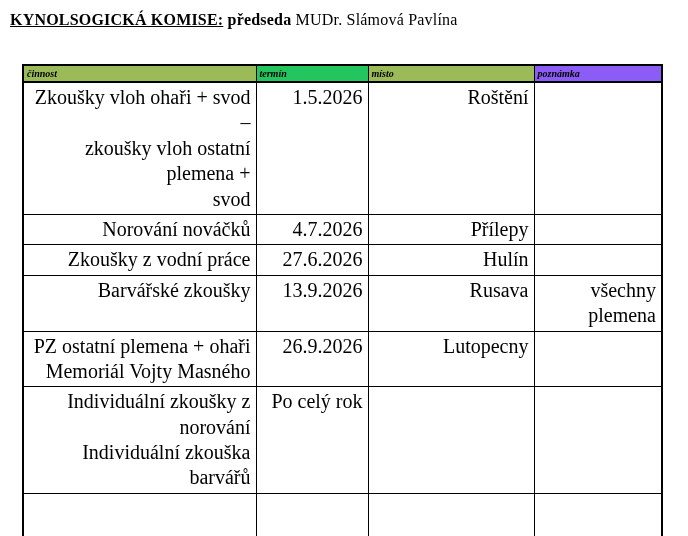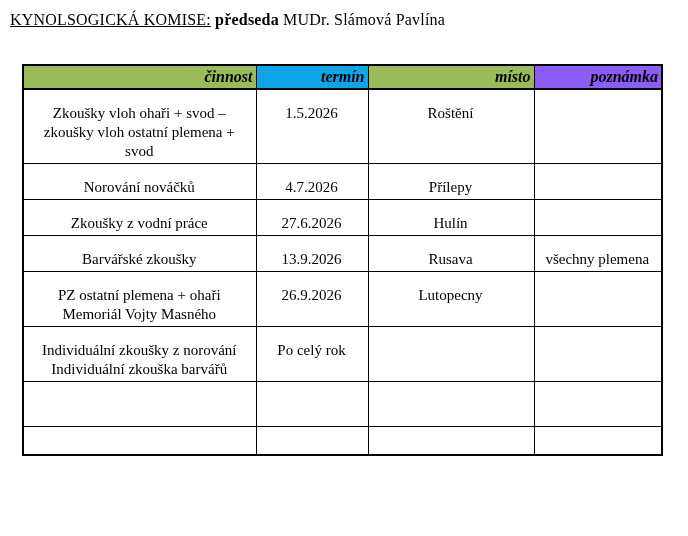--- a/index.html
+++ b/index.html
@@ -12,53 +12,53 @@
     position: relative;
   }
   .doc-title {
     position: absolute;
     left: 10px; top: 11px;
     font-size: 16px;
     letter-spacing: 0.2px;
     white-space: nowrap;
   }
   .doc-title .t-underline-bold {
-    font-weight: normal;
+    font-weight: bold;
     text-decoration: underline;
     margin-top: 35px;
   }
   .doc-title .t-bold { font-weight: bold; }
   .doc-title .t-regular { font-weight: normal; }
 
   table.schedule {
     position: absolute;
     left: 22px; top: 64px;
     width: 639px;
     border-collapse: collapse;
     table-layout: fixed;
     border: 2px solid #000;
   }
   table.schedule th {
     border: 1px solid #000;
     border-bottom: 2px solid #000;
-    font-size: 16px;
+    font-size: 10px;
     font-weight: bold;
     font-style: italic;
-    text-align: right;
+    text-align: left;
     vertical-align: middle;
     padding: 2px 3px;
     height: 16px;
   }
   table.schedule td {
     border: 1px solid #000;
     vertical-align: top;
-    text-align: center;
-    font-size: 15px;
+    text-align: right;
+    font-size: 20px;
     line-height: 1.27;
-    padding: 14px 5px 2px 4px;
+    padding: 2px 5px 2px 4px;
     white-space: pre-line;
     overflow: hidden;
   }
   
   tbody tr { height: 28px; }
   tbody tr:nth-child(1)  { height: 62px; }
   tbody tr:nth-child(6)  { height: 27px; }
   tbody tr:nth-child(7)  { height: 45px; }
   tbody tr:nth-child(9)  { height: 47px; }
   tbody tr:nth-child(10) { height: 46px; }
@@ -75,21 +75,21 @@
 <table class="schedule">
   <colgroup>
     <col style="width:233px">
     <col style="width:112px">
     <col style="width:166px">
     <col style="width:128px">
   </colgroup>
   <thead>
     <tr>
       <th style="background: rgb(155, 187, 89);">činnost</th>
-      <th style="background: #0ea5e9;">termín</th>
+      <th style="background: #22c55e;">termín</th>
       <th style="background: rgb(155, 187, 89);">místo</th>
       <th style="background: #8b5cf6;">poznámka</th>
     </tr>
   </thead>
   <tbody id="schedule-body">
       <tr>
         <td>Zkoušky vloh ohaři + svod –
 zkoušky vloh ostatní plemena +
 svod</td>
         <td>1.5.2026</td>

